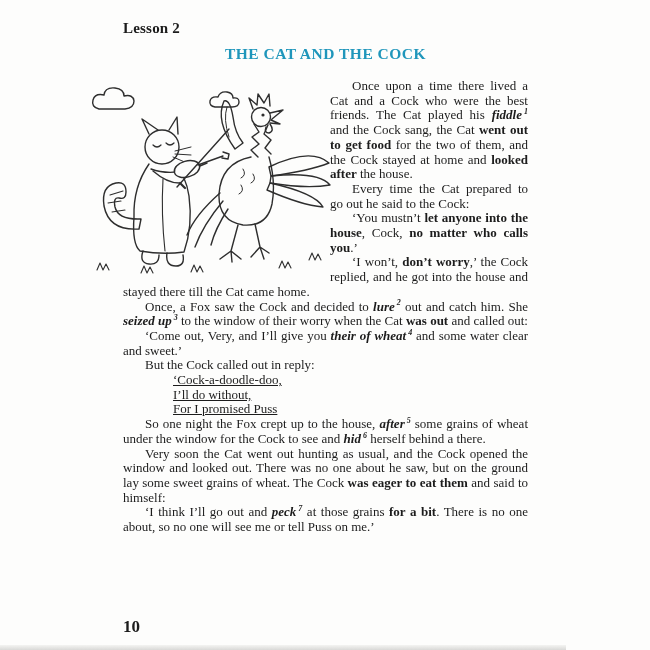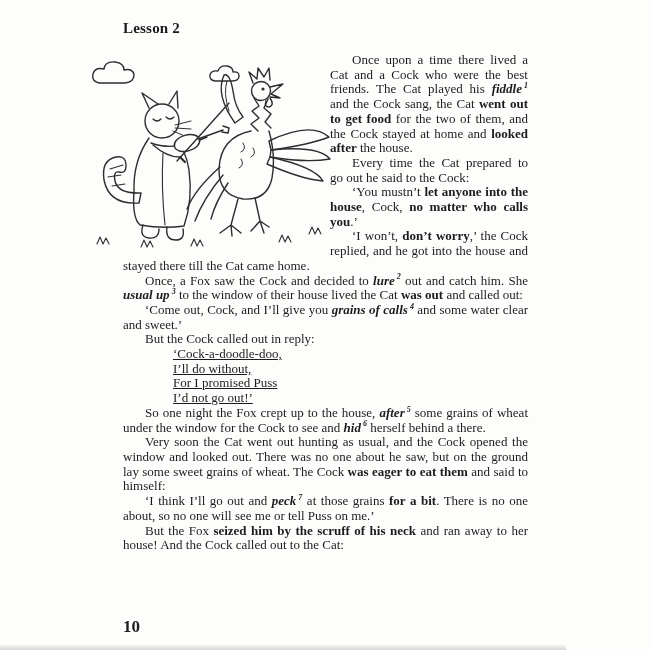--- a/index.html
+++ b/index.html
@@ -48,20 +48,21 @@
   }
 </style>
 </head>
 <body>
 
 <div class="page">
   <div class="content">
 
     <div class="lesson-label">Lesson 2</div>
 
+    <div class="page-title" style="color: rgb(31, 150, 187);">THE CAT AND THE COCK</div>
 
     <div class="story">
 
       <div class="illustration-float">
         <svg width="252" height="200" viewBox="0 0 252 200">
           <g stroke="#2e2e2e" stroke-width="1.4" fill="none" stroke-linecap="round" stroke-linejoin="round">
 
             <g>
               <path d="M16 30 Q8 28 10 21 Q12 14 21 16 Q22 8 32 9 Q41 10 41 17 Q50 15 51 22 Q51 29 42 30 Z"></path>
               <path d="M132 28 Q126 27 127 22 Q128 17 135 18 Q137 12 144 13 Q150 14 150 19 Q156 18 156 23 Q156 28 149 28 Z"></path>
@@ -113,31 +114,29 @@
             </g>
           </g>
         </svg>
       </div>
 
       <div>
           <p class="para"><span>Once upon a time there lived a Cat and a Cock who were the best friends. The Cat played his </span><span class="run-bi">fiddle</span><span class="run-sup">1</span><span> and the Cock sang, the Cat </span><span class="run-b">went out to get food</span><span> for the two of them, and the Cock stayed at home and </span><span class="run-b">looked after</span><span> the house.</span></p>
           <p class="para"><span>Every time the Cat prepared to go out he said to the Cock:</span></p>
           <p class="para"><span>‘You mustn’t </span><span class="run-b">let anyone into the house</span><span>, Cock, </span><span class="run-b">no matter who calls you</span><span>.’</span></p>
           <p class="para"><span>‘I won’t, </span><span class="run-b">don’t worry</span><span>,’ the Cock replied, and he got into the house and stayed there till the Cat came home.</span></p>
-          <p class="para"><span>Once, a Fox saw the Cock and decided to </span><span class="run-bi">lure</span><span class="run-sup">2</span><span> out and catch him. She </span><span class="run-bi">usual up</span><span class="run-sup">3</span><span> to the window of their house lived the Cat </span><span class="run-b">was out</span><span> and called out:</span></p>
-          <p class="para"><span>‘Come out, Cock, and I’ll give you </span><span class="run-bi">grains of calls</span><span class="run-sup">4</span><span> and some water clear and sweet.’</span></p>
+          <p class="para"><span>Once, a Fox saw the Cock and decided to </span><span class="run-bi">lure</span><span class="run-sup">2</span><span> out and catch him. She </span><span class="run-bi">seized up</span><span class="run-sup">3</span><span> to the window of their worry when the Cat </span><span class="run-b">was out</span><span> and called out:</span></p>
+          <p class="para"><span>‘Come out, Very, and I’ll give you </span><span class="run-bi">their of wheat</span><span class="run-sup">4</span><span> and some water clear and sweet.’</span></p>
           <p class="para"><span>But the Cock called out in reply:</span></p>
           <p class="para verse"><span>‘Cock-a-doodle-doo,</span></p>
           <p class="para verse"><span>I’ll do without,</span></p>
           <p class="para verse"><span>For I promised Puss</span></p>
-          <p class="para verse"><span>I’d not go out!’</span></p>
           <p class="para"><span>So one night the Fox crept up to the house, </span><span class="run-bi">after</span><span class="run-sup">5</span><span> some grains of wheat under the window for the Cock to see and </span><span class="run-bi">hid</span><span class="run-sup">6</span><span> herself behind a there.</span></p>
           <p class="para"><span>Very soon the Cat went out hunting as usual, and the Cock opened the window and looked out. There was no one about he saw, but on the ground lay some sweet grains of wheat. The Cock </span><span class="run-b">was eager to eat them</span><span> and said to himself:</span></p>
           <p class="para"><span>‘I think I’ll go out and </span><span class="run-bi">peck</span><span class="run-sup">7</span><span> at those grains </span><span class="run-b">for a bit</span><span>. There is no one about, so no one will see me or tell Puss on me.’</span></p>
-          <p class="para"><span>But the Fox </span><span class="run-b">seized him by the scruff of his neck</span><span> and ran away to her house! And the Cock called out to the Cat:</span></p>
         </div>
 
     </div>
   </div>
 
   <div class="page-number">10</div>
 
   <div class="bottom-edge"></div>
 </div>
 

